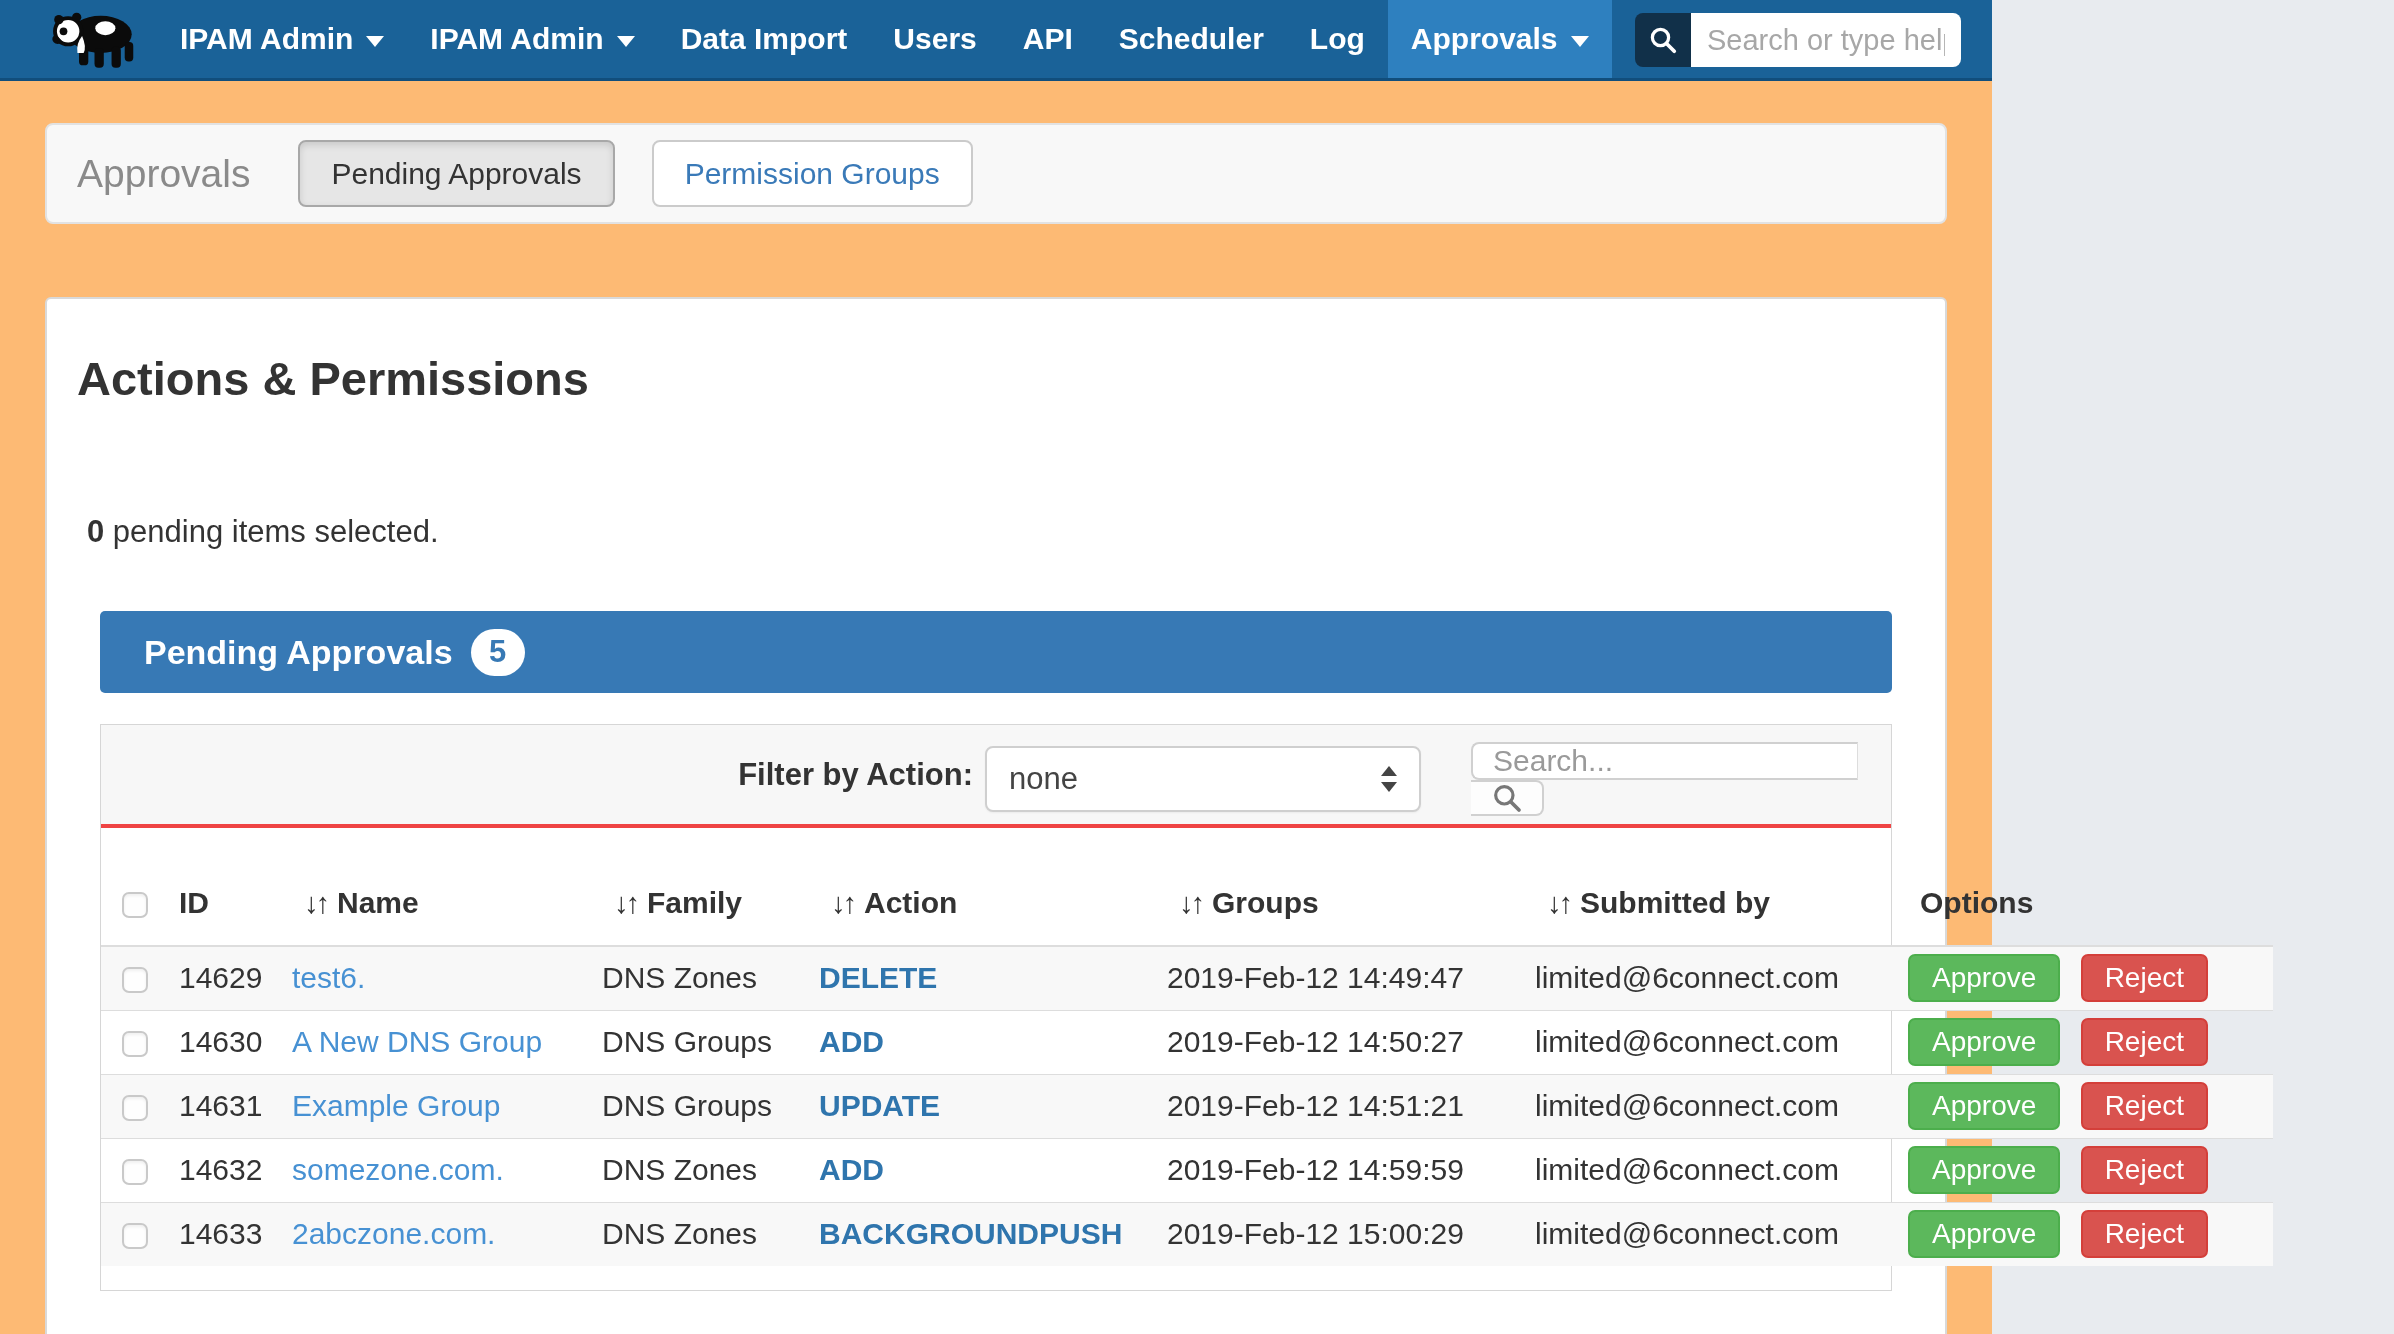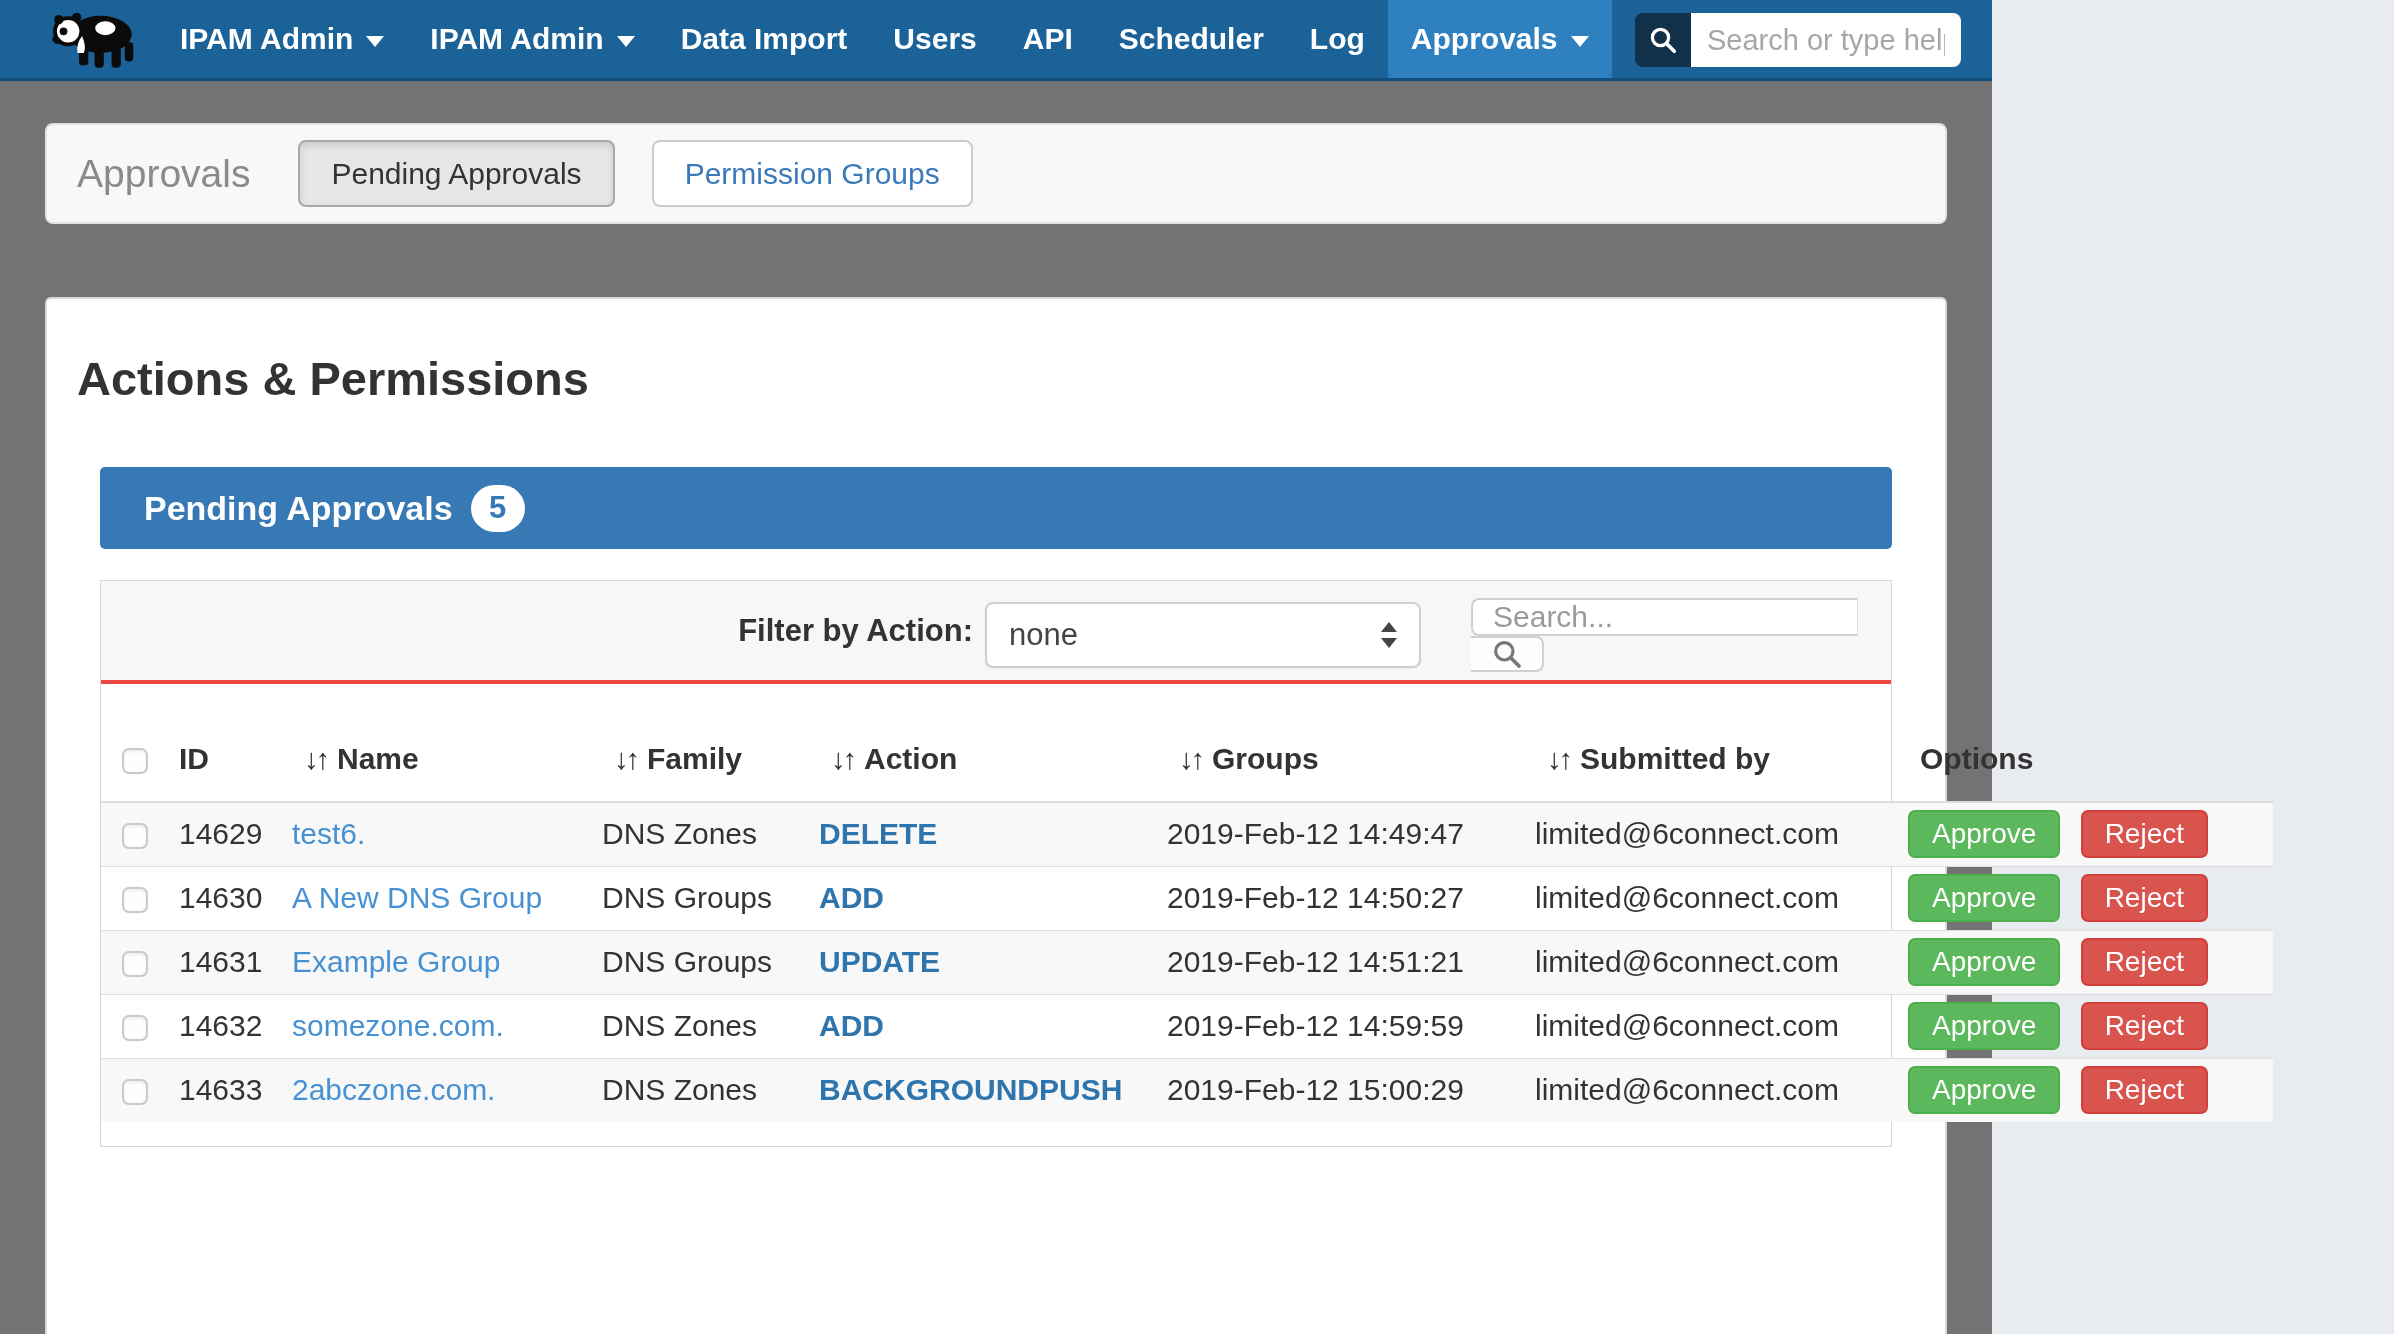--- a/index.html
+++ b/index.html
@@ -1,18 +1,18 @@
 <!DOCTYPE html>
 <html><head>
 <meta charset="utf-8">
 <style>
   * { margin:0; padding:0; box-sizing:border-box; }
   html,body { width:2394px; height:1334px; }
   body { font-family:"Liberation Sans", sans-serif; background:#e8ebef; overflow:hidden; }
-  .page { position:relative; width:1992px; height:1334px; background:#737373; }
+  .page { position:relative; width:1992px; height:1334px; background:#fdba74; }
 
   
   .navbar { height:81px; background:#1a6298; border-bottom:3px solid #114e7c; display:flex; align-items:stretch; position:relative; }
   .logo { align-self:center; margin:0 14px 0 46px; width:97px; height:62px; cursor:pointer; }
   .nav-items { display:flex; align-items:stretch; }
   .nav-item { display:flex; align-items:center; padding:0 23px; color:#fff; font-size:30px; font-weight:bold; cursor:pointer; white-space:nowrap; }
   .nav-item.active { background:#2e80bf; }
   .caret { display:inline-block; width:0; height:0; border-left:9px solid transparent; border-right:9px solid transparent; border-top:11px solid #fff; margin-left:13px; margin-top:5px; }
   .nav-search { position:absolute; right:31px; top:13px; height:54px; display:flex; }
   .nav-search-iconbox { width:56px; height:54px; background:#113049; border-radius:8px 0 0 8px; display:flex; align-items:center; justify-content:center; }
@@ -138,20 +138,23 @@
 
   <div class="band">
     <span class="band-title">Approvals</span>
     <button class="tab-btn active">Pending Approvals</button>
     <button class="tab-btn plain">Permission Groups</button>
   </div>
 
   <div class="card">
     <h2>Actions &amp; Permissions</h2>
 
+    <div class="selected-line">
+      <b>0</b><span> pending items selected.</span>
+    </div>
 
     <div class="panel-head">
       <span class="panel-title">Pending Approvals</span>
       <span class="badge">5</span>
     </div>
 
     <div class="table-container">
       <div class="filter-bar">
         <span class="filter-label">Filter by Action:</span>
         <div class="select-box">

